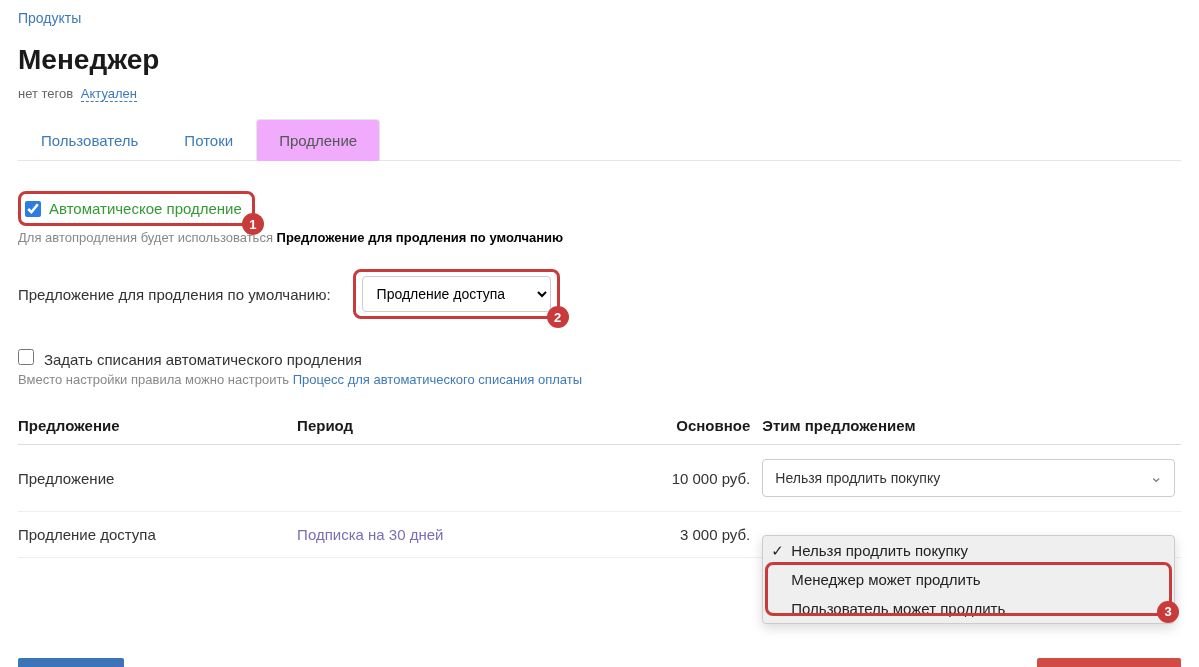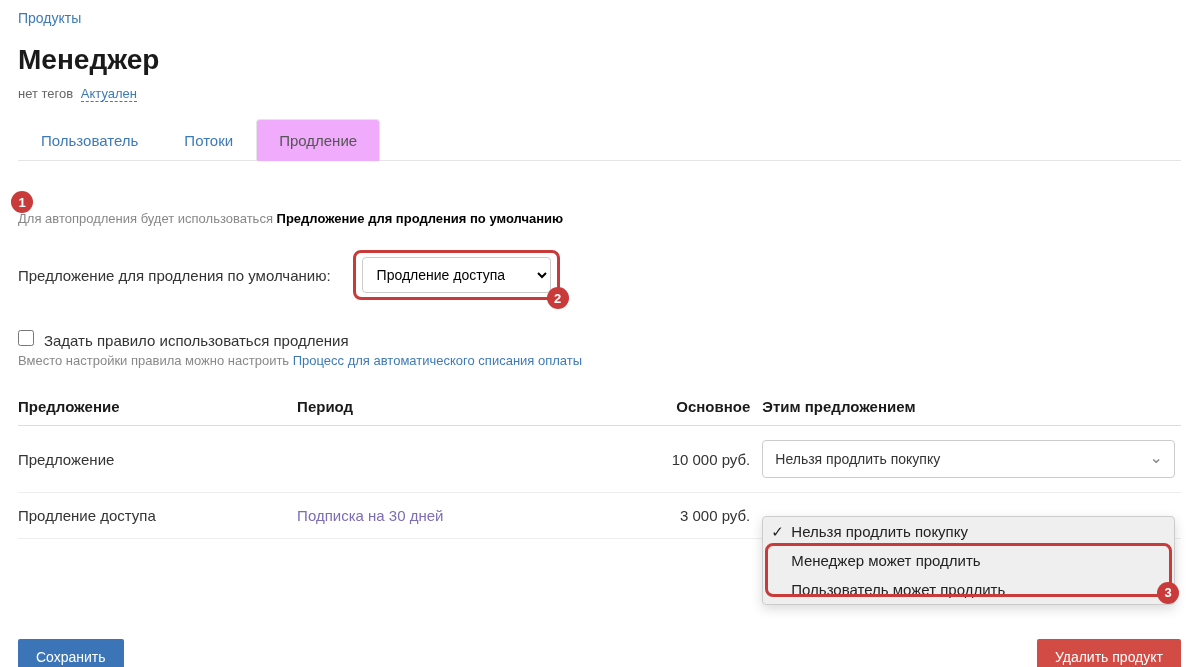--- a/index.html
+++ b/index.html
@@ -237,40 +237,44 @@
 </div>
 
 <div class="tabs">
   <div class="tab">Пользователь</div>
   <div class="tab">Потоки</div>
   <div class="tab active">Продление</div>
 </div>
 
 <div>
   <span class="highlight-box-1">
+    <span class="checkbox-wrap">
+      <input type="checkbox" checked="" style="">
+      <span class="auto-label">Автоматическое продление</span>
+    </span>
     <span class="badge badge1">1</span>
   </span>
 </div>
 <div class="hint">
   <span>Для автопродления будет использоваться </span><strong>Предложение для продления по умолчанию</strong>
 </div>
 
 <div class="default-offer-row">
   <label>Предложение для продления по умолчанию:</label>
   <span class="highlight-box-2">
     <select class="native">
       <option>Продление доступа</option>
     </select>
     <span class="badge badge2">2</span>
   </span>
 </div>
 
 <div class="rule-row">
   <input type="checkbox" style="">
-  <label>Задать правило использоваться продления</label>
+  <label>Задать списания автоматического продления</label>
 </div>
 <div class="rule-hint">
   <span>Вместо настройки правила можно настроить </span><a href="#">Процесс для автоматического списания оплаты</a>
 </div>
 
 <table>
   <colgroup>
     <col class="col-offer">
       <col class="col-period">
       <col class="col-cost">

